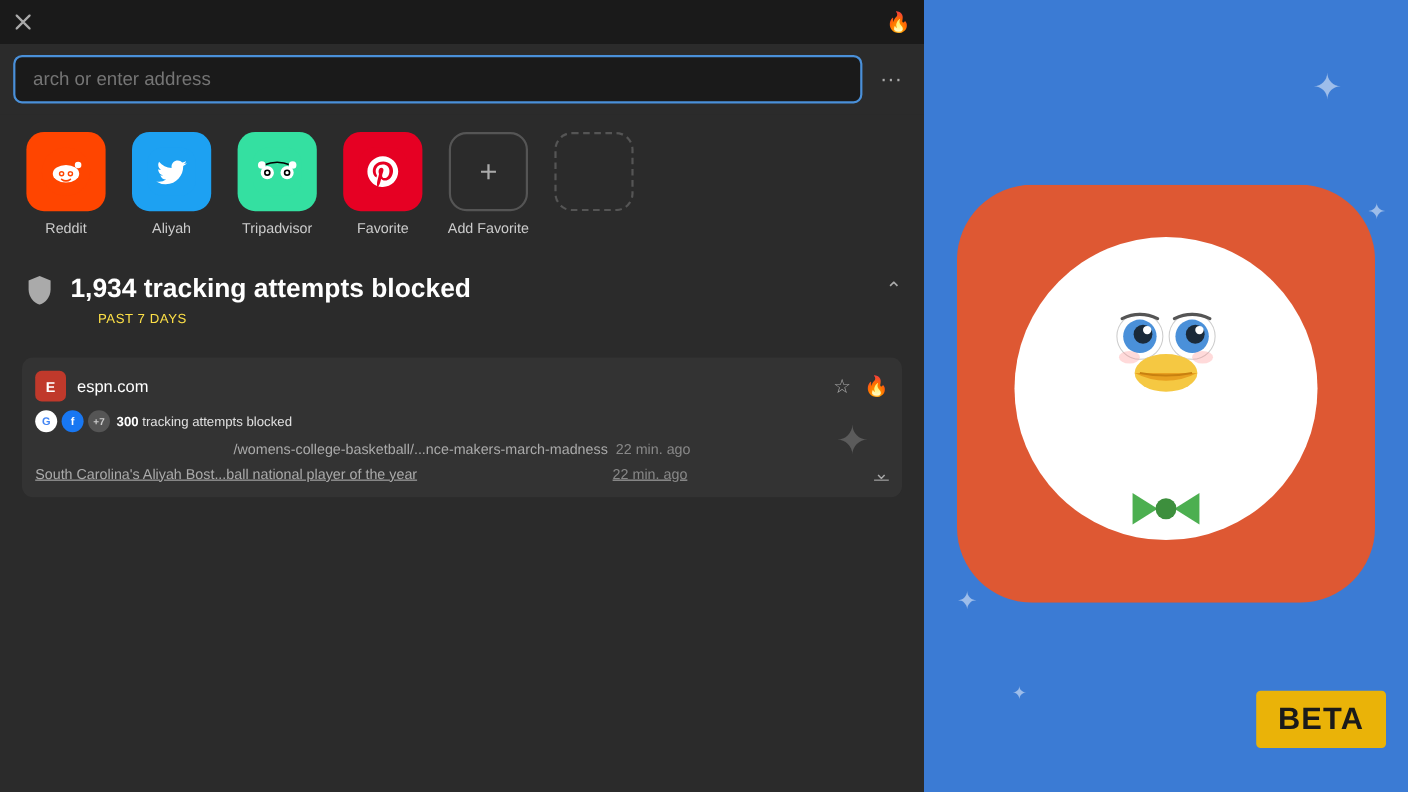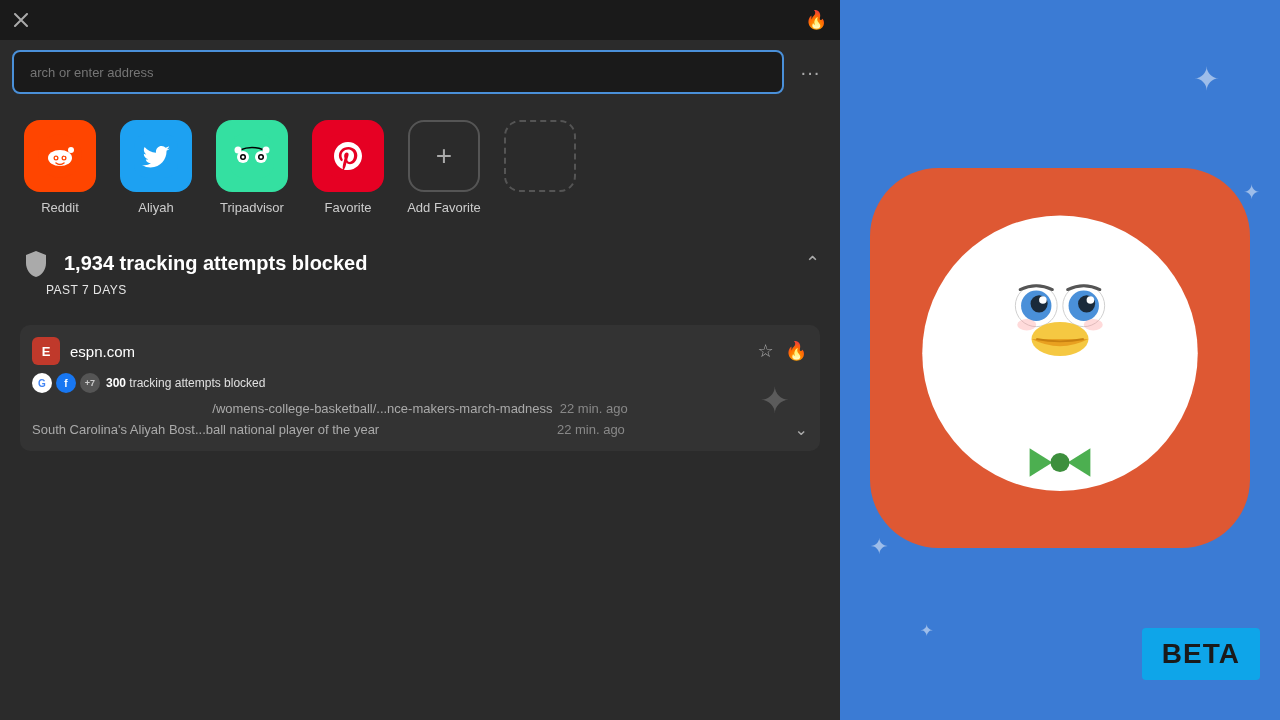--- a/index.html
+++ b/index.html
@@ -61,21 +61,21 @@
     }
 
     .address-bar {
       flex: 1;
       height: 44px;
       background: #1a1a1a;
       border: 2px solid #4a90d9;
       border-radius: 8px;
       padding: 0 16px;
       color: #ccc;
-      font-size: 13px;
+      font-size: 17px;
       outline: none;
     }
 
     .menu-dots {
       color: #aaa;
       font-size: 20px;
       cursor: pointer;
       padding: 4px 8px;
     }
 
@@ -141,36 +141,36 @@
 
     .shield-icon {
       width: 32px;
       height: 32px;
       display: flex;
       align-items: center;
       justify-content: center;
     }
 
     .tracking-count {
-      font-size: 20px;
+      font-size: 24px;
       font-weight: 700;
       color: #fff;
     }
 
     .chevron-up {
       margin-left: auto;
       color: #aaa;
       font-size: 18px;
       cursor: pointer;
     }
 
     .tracking-period {
       font-size: 12px;
-      color: #e5e5e5;
-      margin-left: 26px;
+      color: #fde047;
+      margin-left: 69px;
       text-transform: uppercase;
       letter-spacing: 0.5px;
     }
 
     
     .site-list {
       padding: 12px 20px;
     }
 
     .site-item {
@@ -264,20 +264,21 @@
       margin-bottom: 4px;
       text-align: center;
     }
 
     .site-description {
       font-size: 13px;
       color: #aaa;
       display: flex;
       align-items: center;
       justify-content: space-between;
+      text-decoration: underline;
     }
 
     .chevron-down-small {
       color: #aaa;
       font-size: 16px;
       cursor: pointer;
     }
 
     
     .ddg-panel {
@@ -307,21 +308,21 @@
     .ddg-logo {
       width: 380px;
       height: 380px;
     }
 
     
     .beta-badge {
       position: absolute;
       bottom: 40px;
       right: 20px;
-      background: #0ea5e9;
+      background: #eab308;
       color: #1a1a1a;
       font-size: 28px;
       font-weight: 900;
       padding: 10px 20px;
       border-radius: 4px;
       letter-spacing: 1px;
     }
 
     
     .dark-star {

